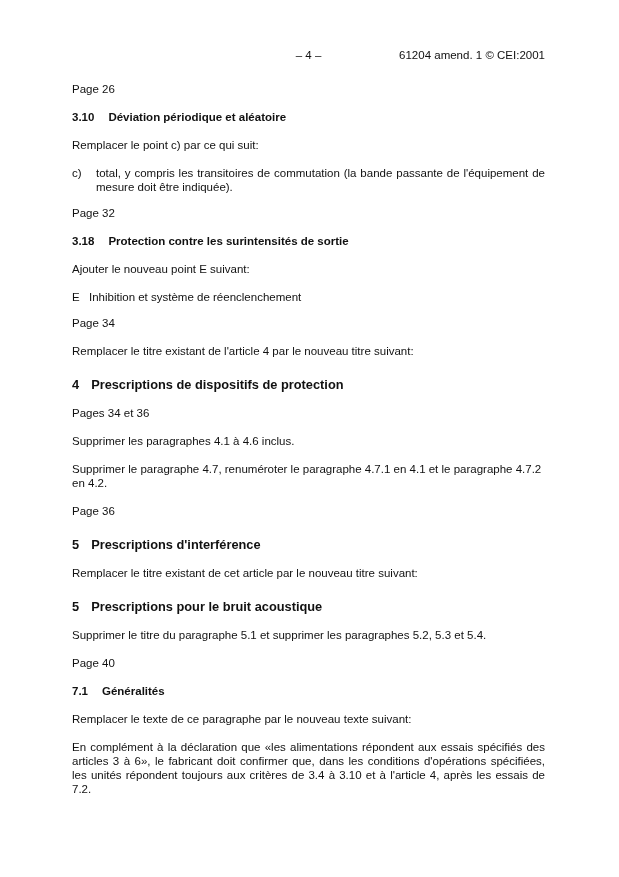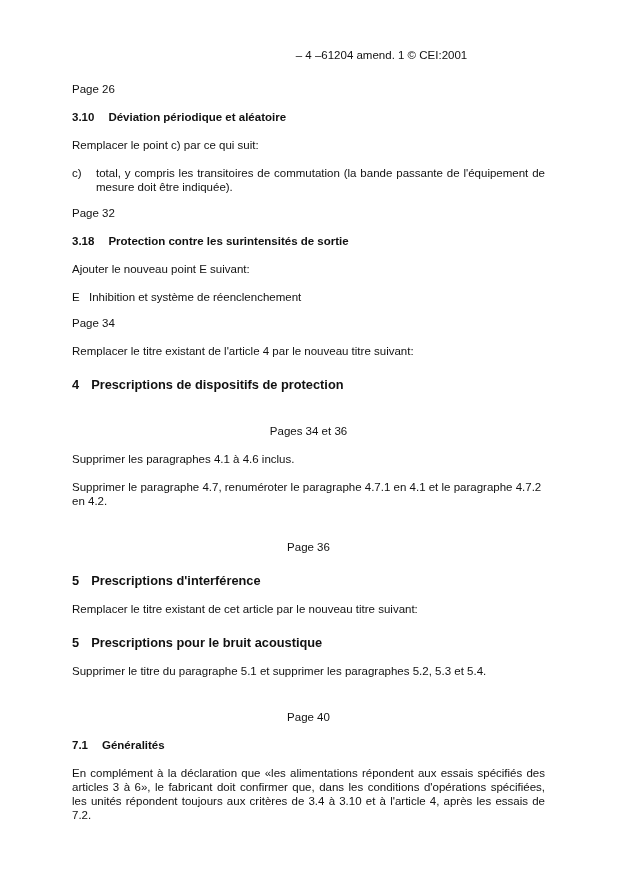--- a/index.html
+++ b/index.html
@@ -25,20 +25,21 @@
     align-items: baseline;
     margin-bottom: 14px;
   }
   .doc-header .spacer { flex: 1; }
   .doc-header .center-cell {
     flex: 0 0 auto;
     text-align: center;
   }
   .doc-header .right-cell {
     flex: 1;
+    text-align: right;
     white-space: nowrap;
   }
   p { margin: 0; }
   .blk { margin-top: 14px; }
   .page-ref { margin-top: 12px; }
   .first-blk { margin-top: 20px; }
   .instruction { }
   .h2 {
     font-weight: bold;
     display: flex;
@@ -55,21 +56,21 @@
     display: flex;
     text-align: justify;
   }
   .hang .hang-label {
     flex: 0 0 24px;
     white-space: nowrap;
   }
   .hang .hang-label.narrow { flex: 0 0 17px; }
   .hang .hang-text { flex: 1; }
   .body-par { text-align: justify; }
-  .gap-lg { margin-top: 32px; text-align: center; }
+  .gap-lg { margin-top: 14px; }
 </style>
 </head>
 <body>
 
 <div class="doc-page">
 
   <div class="doc-header">
     <span class="spacer"></span>
     <span class="center-cell">– 4 –</span>
     <span class="right-cell">61204 amend. 1 © CEI:2001</span>
@@ -118,15 +119,16 @@
     <span class="h-num">5</span>
     <span>Prescriptions pour le bruit acoustique</span>
   </p>
   <p class="blk instruction">Supprimer le titre du paragraphe 5.1 et supprimer les paragraphes 5.2, 5.3 et 5.4.</p>
 
   <p class="page-ref gap-lg">Page 40</p>
   <p class="blk h2">
     <span class="h-num">7.1</span>
     <span>Généralités</span>
   </p>
+  <p class="blk instruction">Remplacer le texte de ce paragraphe par le nouveau texte suivant:</p>
   <p class="blk body-par">En complément à la déclaration que «les alimentations répondent aux essais spécifiés des articles 3 à 6», le fabricant doit confirmer que, dans les conditions d'opérations spécifiées, les unités répondent toujours aux critères de 3.4 à 3.10 et à l'article 4, après les essais de 7.2.</p>
 
 </div>
 
 </body></html>

